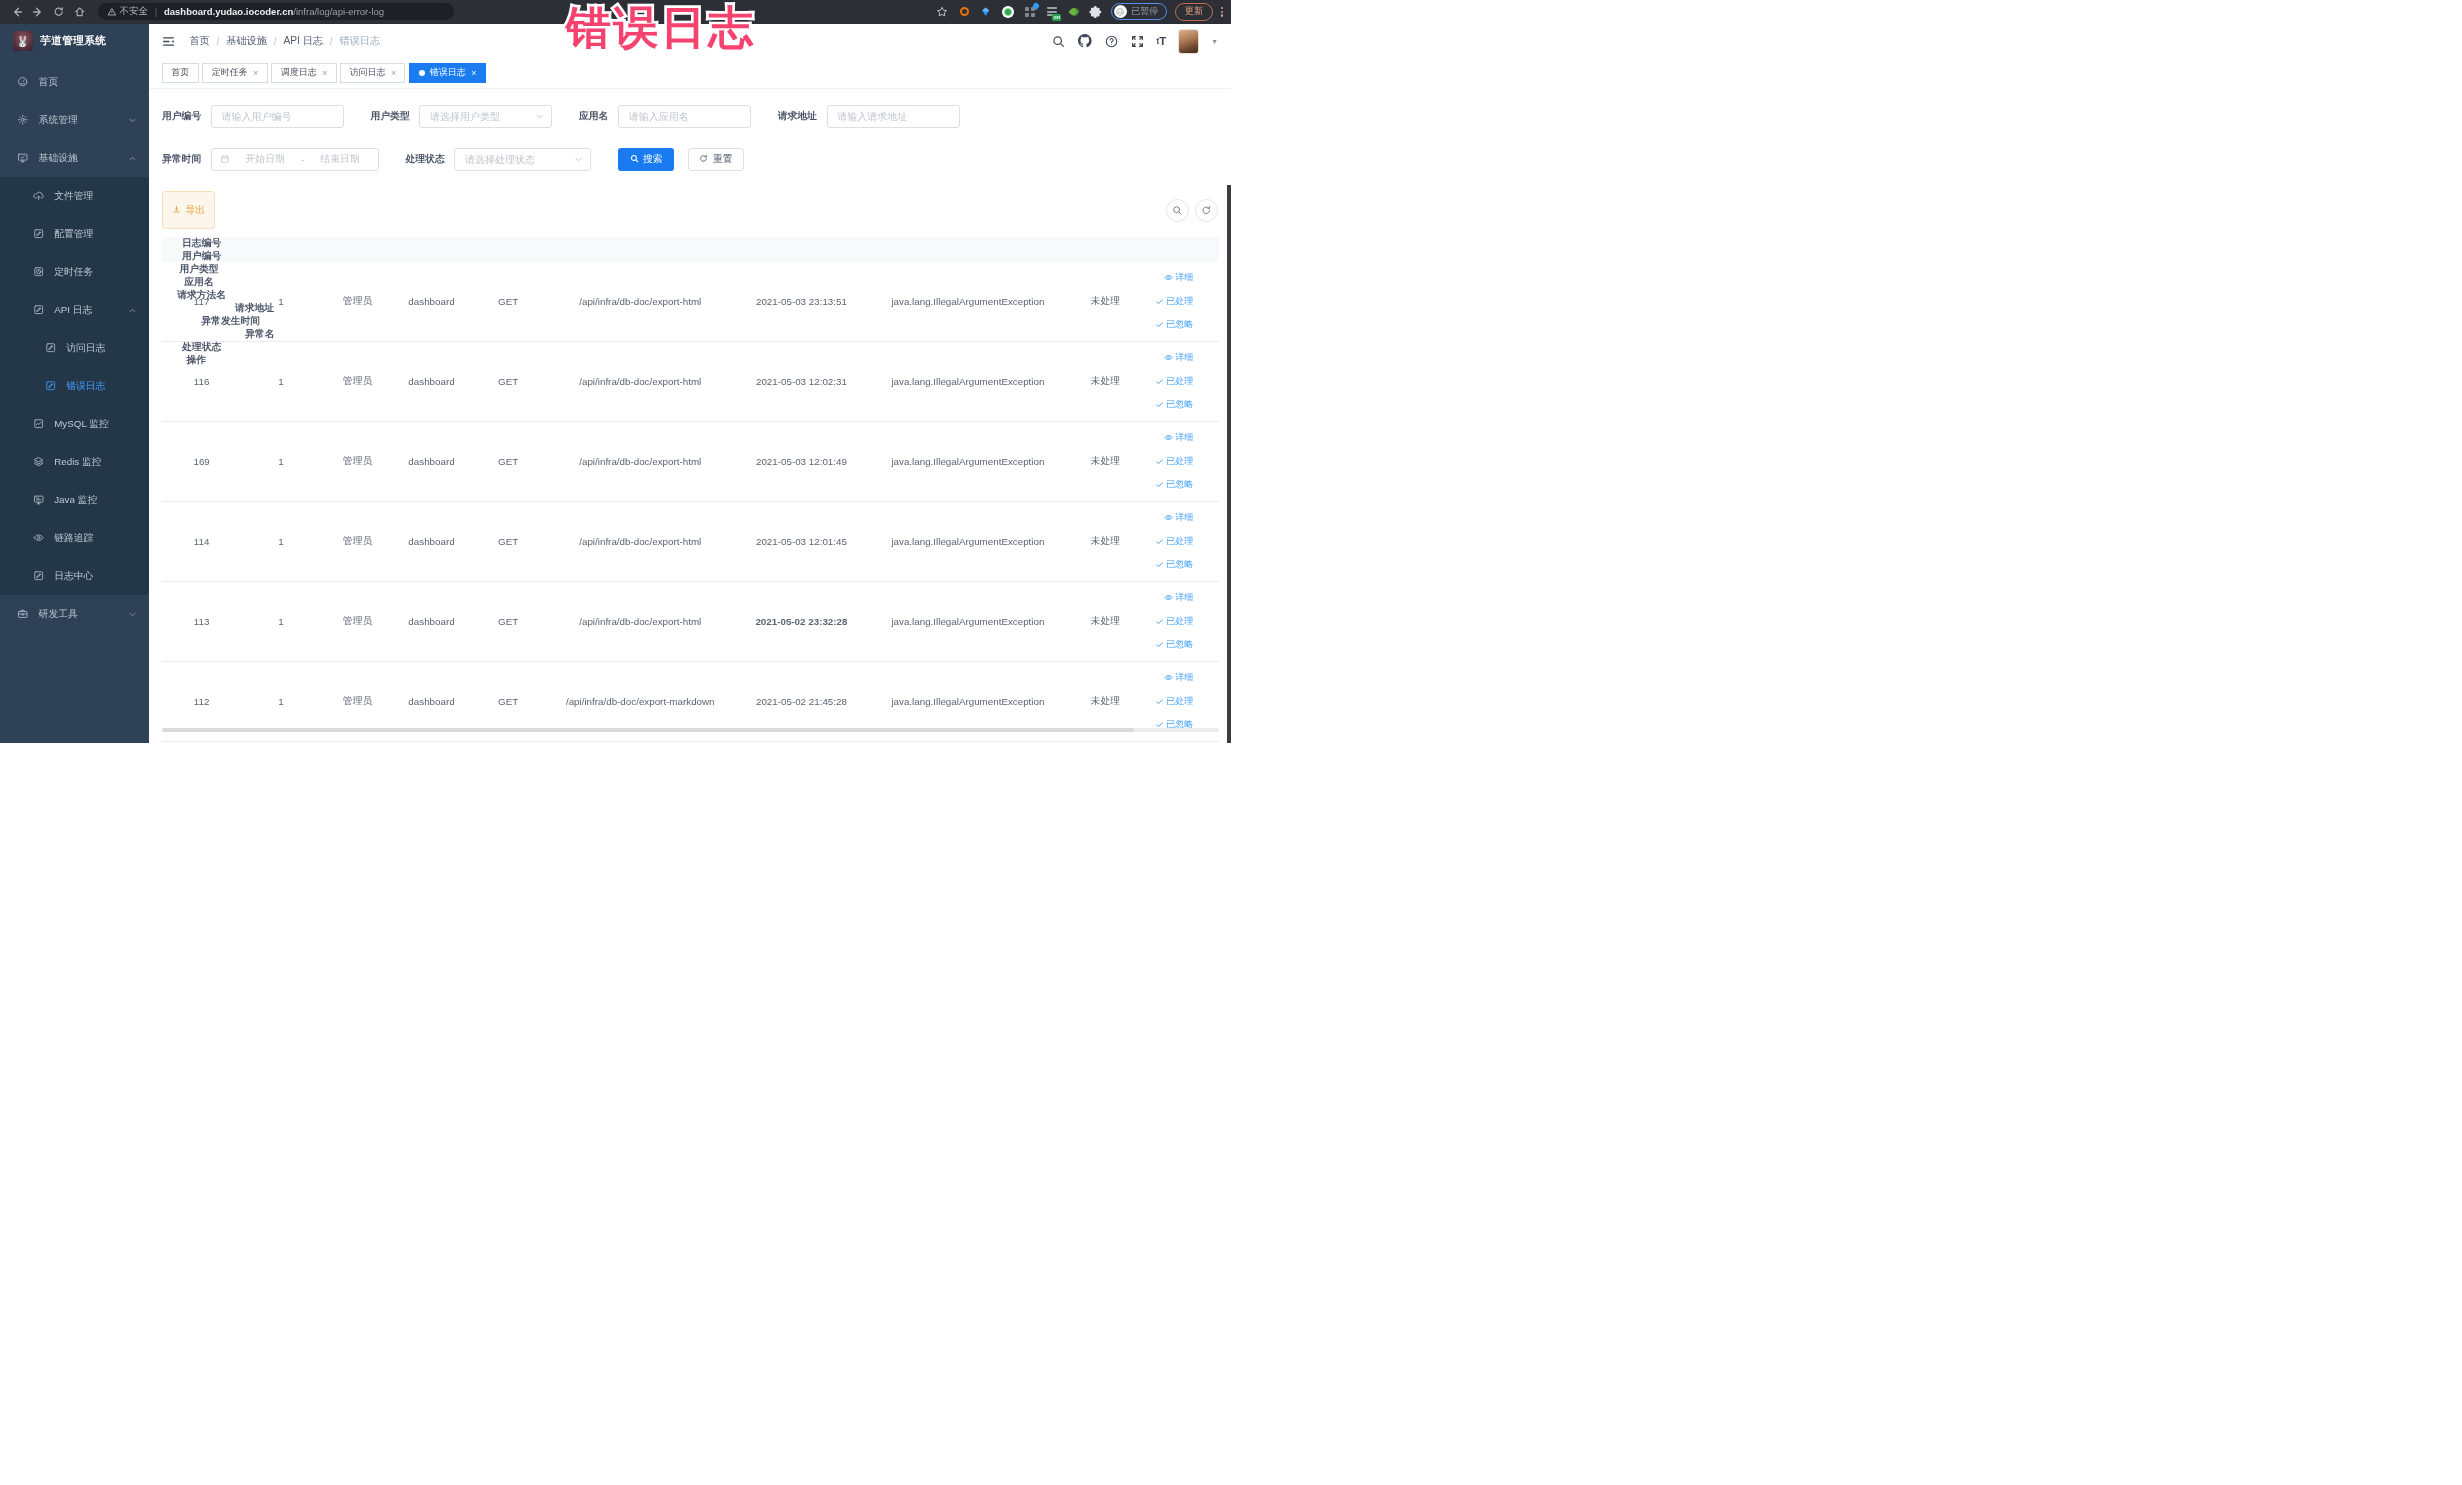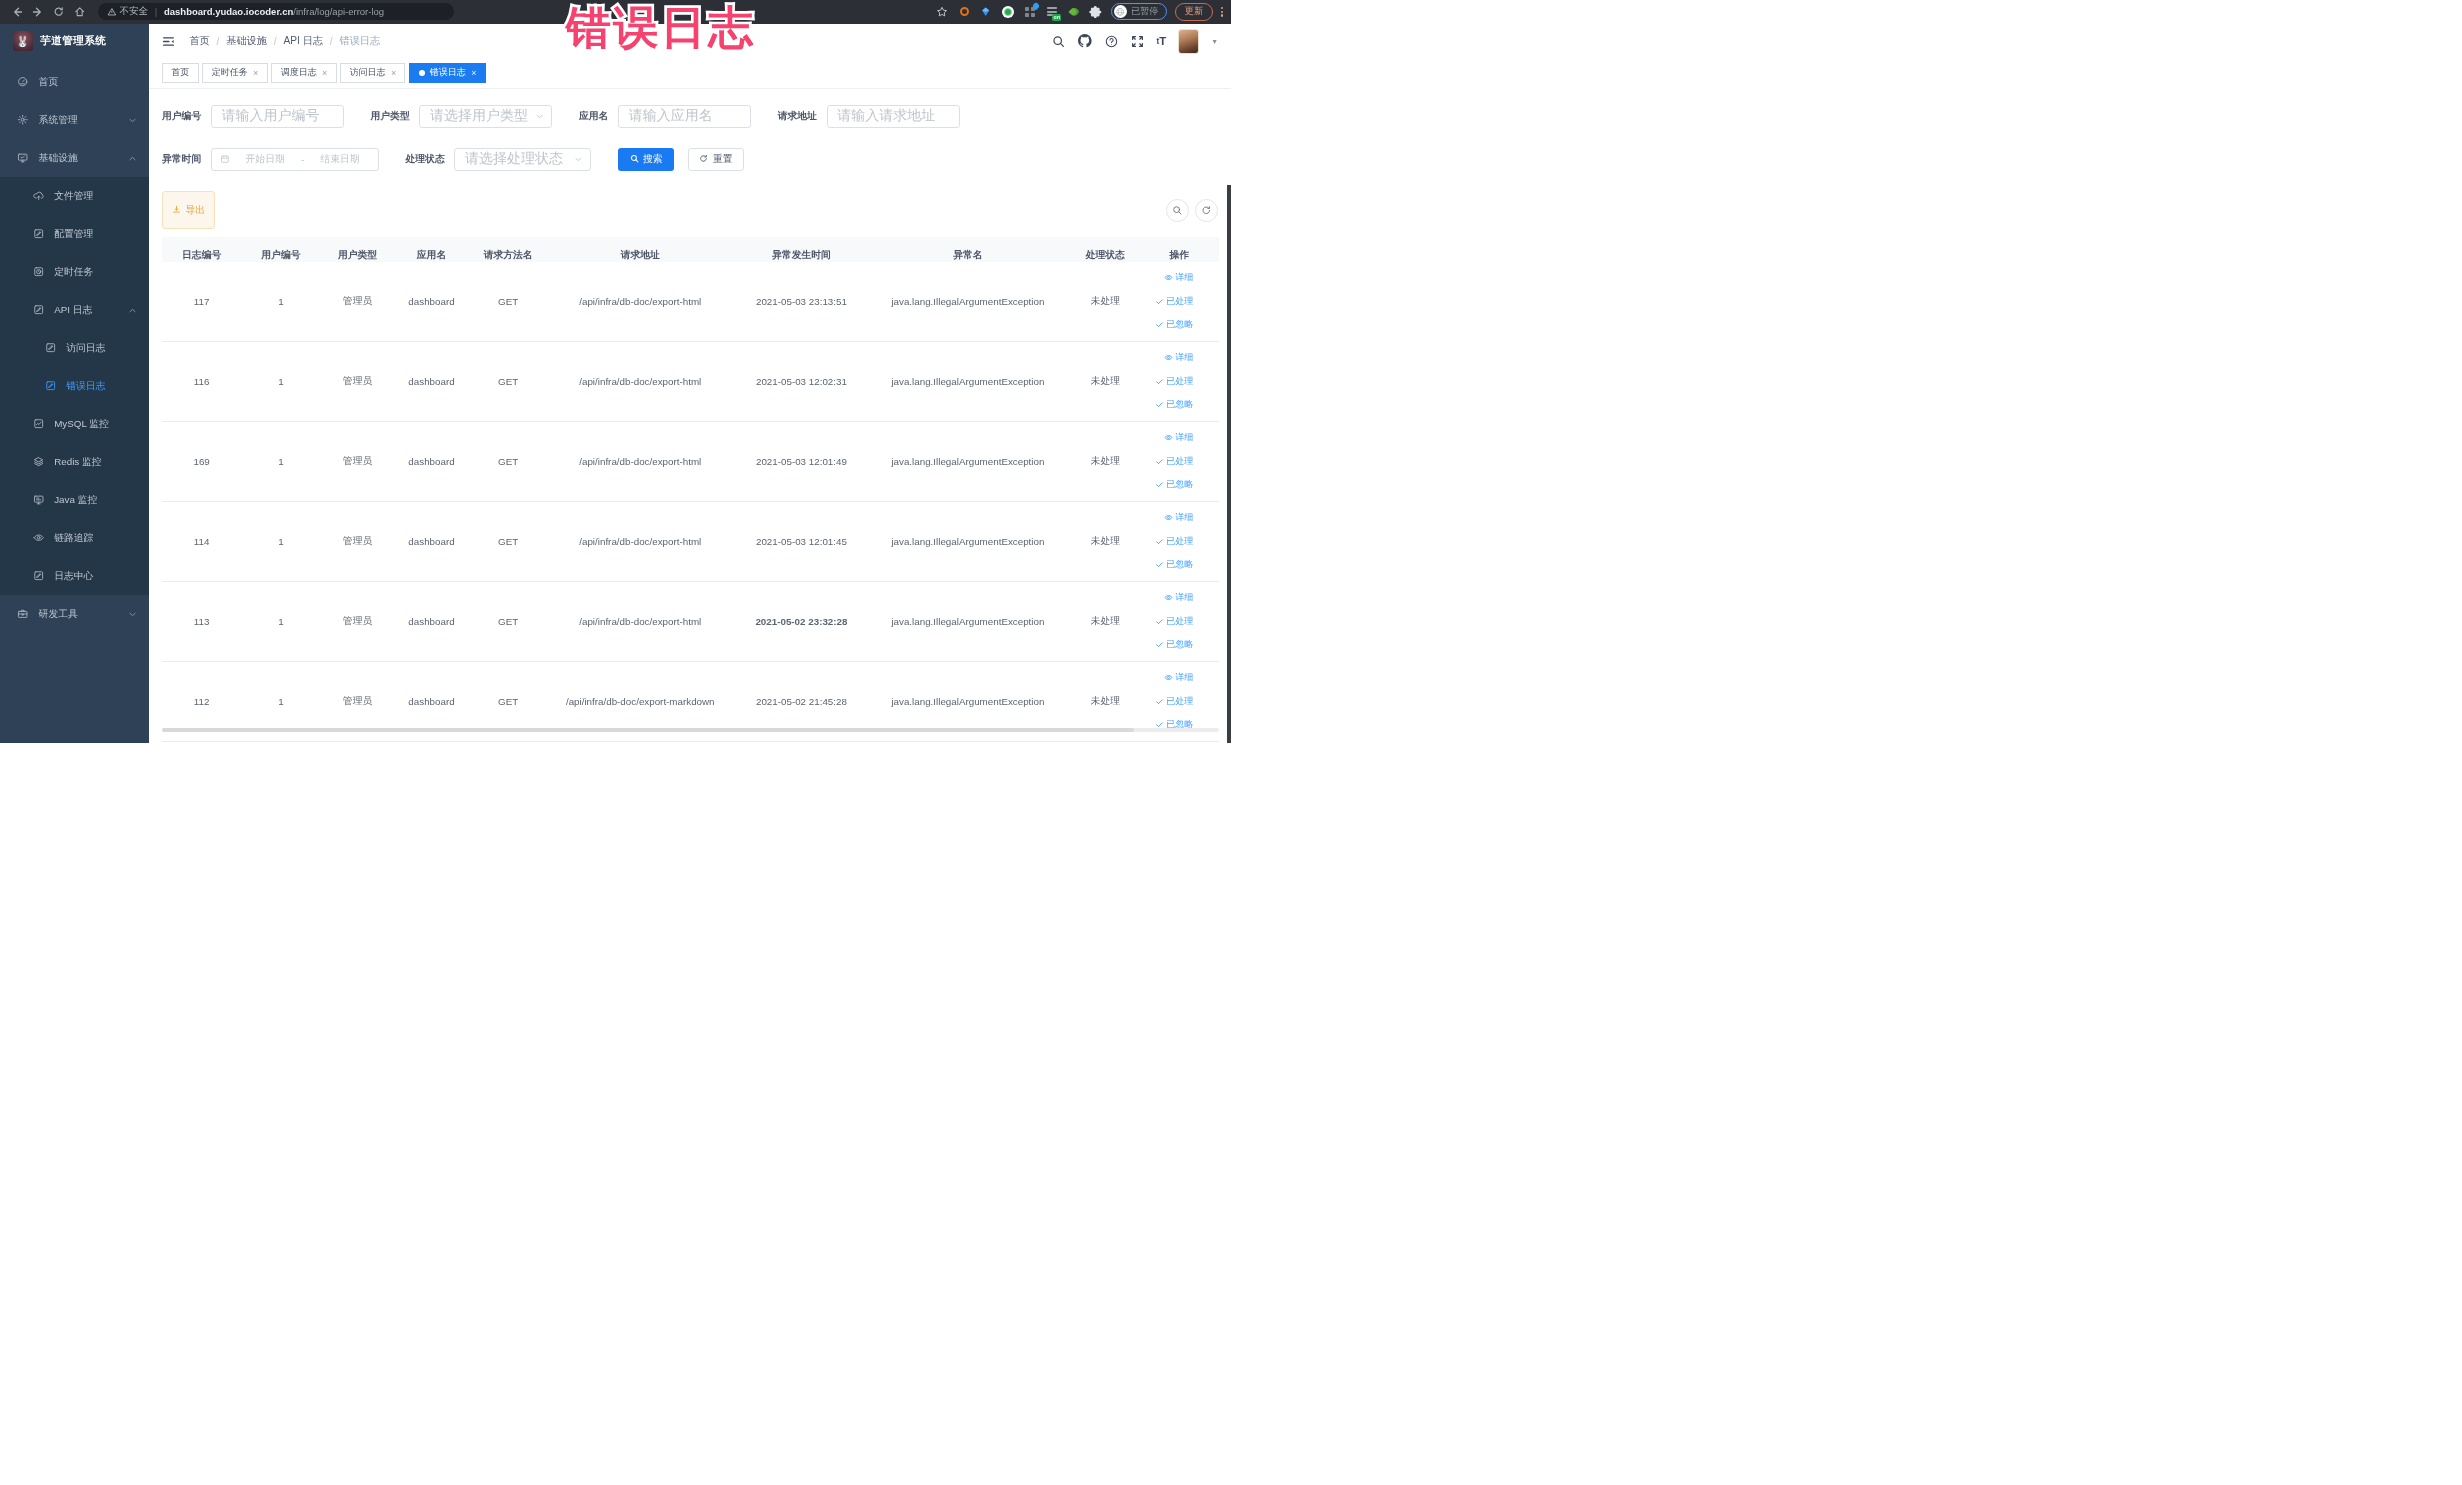--- a/index.html
+++ b/index.html
@@ -66,38 +66,38 @@
   .tab .x{color:#9aa3af;font-size:9px;}
   .tab.active{background:#1b7cf2;border-color:#1b7cf2;color:#fff;}
   .tab.active .x{color:#e8f1ff;}
   .tab .dot{width:6px;height:6px;border-radius:50%;background:#fff;}
 
   .content{flex:1;padding:16px 12px 0 13px;position:relative;}
   .frow{display:flex;align-items:center;margin-bottom:20.4px;}
   .fgroup{display:flex;align-items:center;margin-right:26.5px;}
   .flabel{font-size:9.8px;font-weight:bold;color:#4e5769;margin-right:9.8px;white-space:nowrap;}
   .finput{position:relative;display:flex;align-items:center;width:133px;height:23px;border:0.8px solid #dcdfe6;border-radius:3px;padding:0 7.6px;font-size:9.8px;color:#606266;background:#fff;}
-  .finput input{border:none;outline:none;width:100%;font-size:14px;color:#606266;font-family:Liberation Mono, monospace;background:transparent;}
+  .finput input{border:none;outline:none;width:100%;font-size:10px;color:#606266;font-family:Liberation Sans, sans-serif;background:transparent;}
   .finput input::placeholder{color:#bfc4cc;}
   .sel-caret{margin-left:auto;color:#c0c4cc;display:flex;align-items:center;}
   .daterange{width:168px;gap:5.3px;}
   .daterange .dph{color:#bfc4cc;font-size:9.8px;flex:1;text-align:center;white-space:nowrap;}
   .daterange .dsep{color:#bfc4cc;}
   .cal{color:#c0c4cc;display:flex;align-items:center;}
   .btn{height:23px;display:inline-flex;align-items:center;gap:4.5px;border-radius:3px;font-size:9.8px;padding:0 10.6px;cursor:pointer;border:0.8px solid transparent;font-family:inherit;}
   .btn-primary{background:#1a7af2;color:#fff;}
   .btn-plain{background:#fff;color:#515a6e;border-color:#dcdfe6;}
   .btn-warning{background:#fdf6ec;color:#e6a23c;border-color:#f8e0b8;height:38px;padding:0 9px;}
   .toolbar-row{display:flex;align-items:center;margin-bottom:7.6px;}
   .toolbar-right{margin-left:auto;display:flex;gap:6px;margin-right:1.5px;}
   .circle-btn{width:23px;height:23px;border-radius:50%;border:0.8px solid #e2e5ea;background:#fff;color:#6b7280;display:flex;align-items:center;justify-content:center;cursor:pointer;}
 
   
   .table{width:100%;}
-  .thead{display:flex;align-items:flex-end;background:#f8f9fb;height:25px;}
+  .thead{display:flex;align-items:flex-start;background:#f8f9fb;height:25px;flex-direction:column;}
   .th{font-size:9.8px;font-weight:bold;color:#4e5769;text-align:center;}
   .trow{display:flex;align-items:center;min-height:80px;border-bottom:0.8px solid #e9ecef;}
   .cell{font-size:9.8px;color:#5b6472;text-align:center;word-break:break-all;padding:0 3px;}
   .acts{display:flex;flex-direction:column;align-items:flex-end;gap:10.6px;padding-right:20.4px !important;}
   .alink{color:#409eff;font-size:9px;display:inline-flex;align-items:center;gap:2.3px;cursor:pointer;text-decoration:none;white-space:nowrap;}
   .alink .ic{display:flex;align-items:center;}
 
   .hscroll{position:absolute;left:13px;right:12px;bottom:10.6px;height:3.8px;background:#ececec;border-radius:2.3px;}
   .hscroll b{display:block;height:3.8px;width:92%;background:#d9d9d9;border-radius:2.3px;}
   .vscroll{position:absolute;right:0;top:185px;bottom:0;width:3.8px;background:#3a3e44;}

